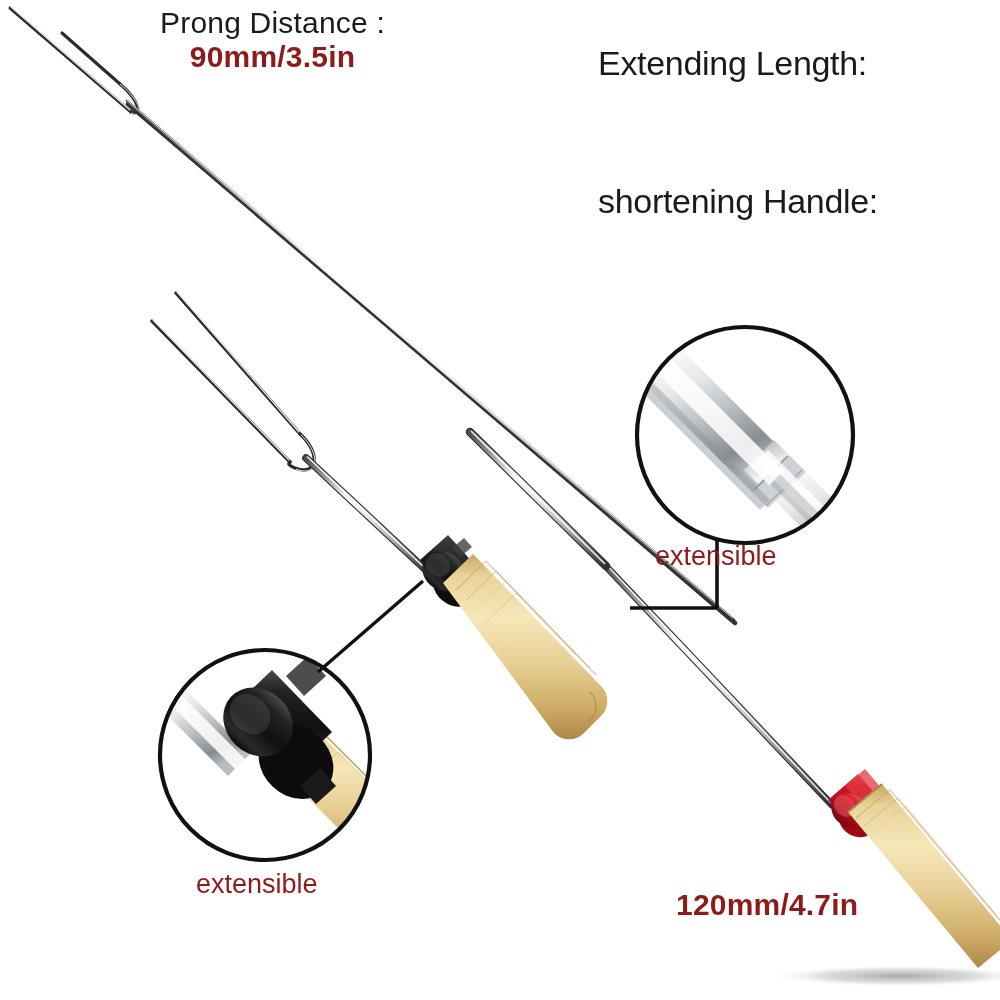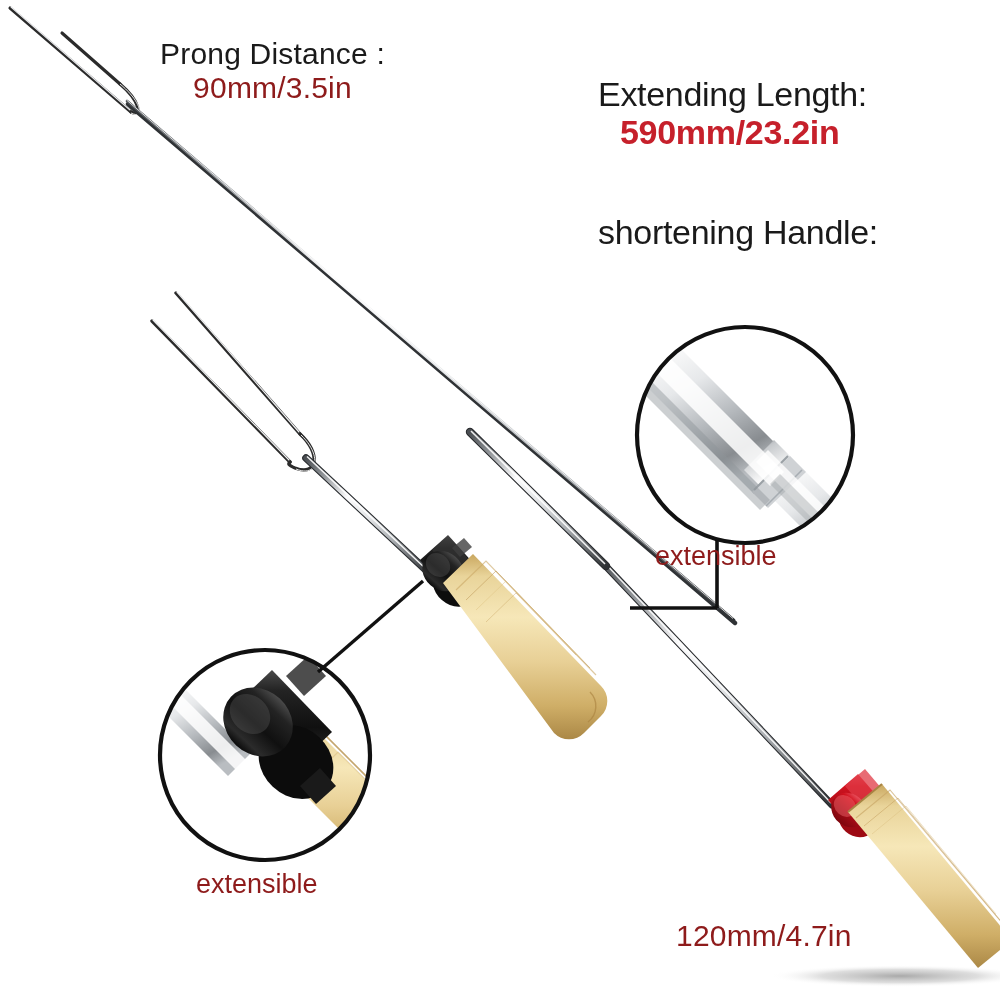--- a/index.html
+++ b/index.html
@@ -22,30 +22,29 @@
     position: absolute;
     left: 0;
     top: 0;
     width: 1000px;
     height: 1000px;
   }
   .label {
     position: absolute;
     white-space: nowrap;
     line-height: 1.12;
-    margin-top: 31px;
   }
   .lab-title {
     color: #1a1a1a;
   }
   .lab-value {
     color: #8e1b1b;
   }
   .thin .lab-title { font-weight: 400; font-size: 30px; letter-spacing: .2px; }
-  .thin .lab-value { font-weight: 400; font-size: 30px; letter-spacing: .2px; }
+  .thin .lab-value { font-weight: 700; font-size: 30px; letter-spacing: .2px; }
   .bold .lab-title { font-weight: 400; font-size: 34px; letter-spacing: -.3px; }
   .bold .lab-value { font-weight: 700; font-size: 34px; color: #c6202b; letter-spacing: -.3px; }
   .callout-text {
     position: absolute;
     color: #8e1b1b;
     font-size: 27px;
     font-weight: 400;
     white-space: nowrap;
     margin-top: 14px;
   }
@@ -261,21 +260,20 @@
 
   </svg>
 
   <div class="label thin center" style="left:160px; top:6px;">
     <div class="lab-title">Prong Distance :</div>
     <div class="lab-value">90mm/3.5in</div>
   </div>
 
   <div class="label bold" style="left:598px; top:44px;">
     <div class="lab-title">Extending Length:</div>
-    <div class="lab-value indent1">590mm/23.2in</div>
   </div>
 
   <div class="label bold" style="left:598px; top:182px;">
     <div class="lab-title">shortening Handle:</div>
   </div>
 
   <div class="callout-text" style="left:655px; top:527px;">extensible</div>
 
   <div class="callout-text" style="left:196px; top:855px;">extensible</div>
 

